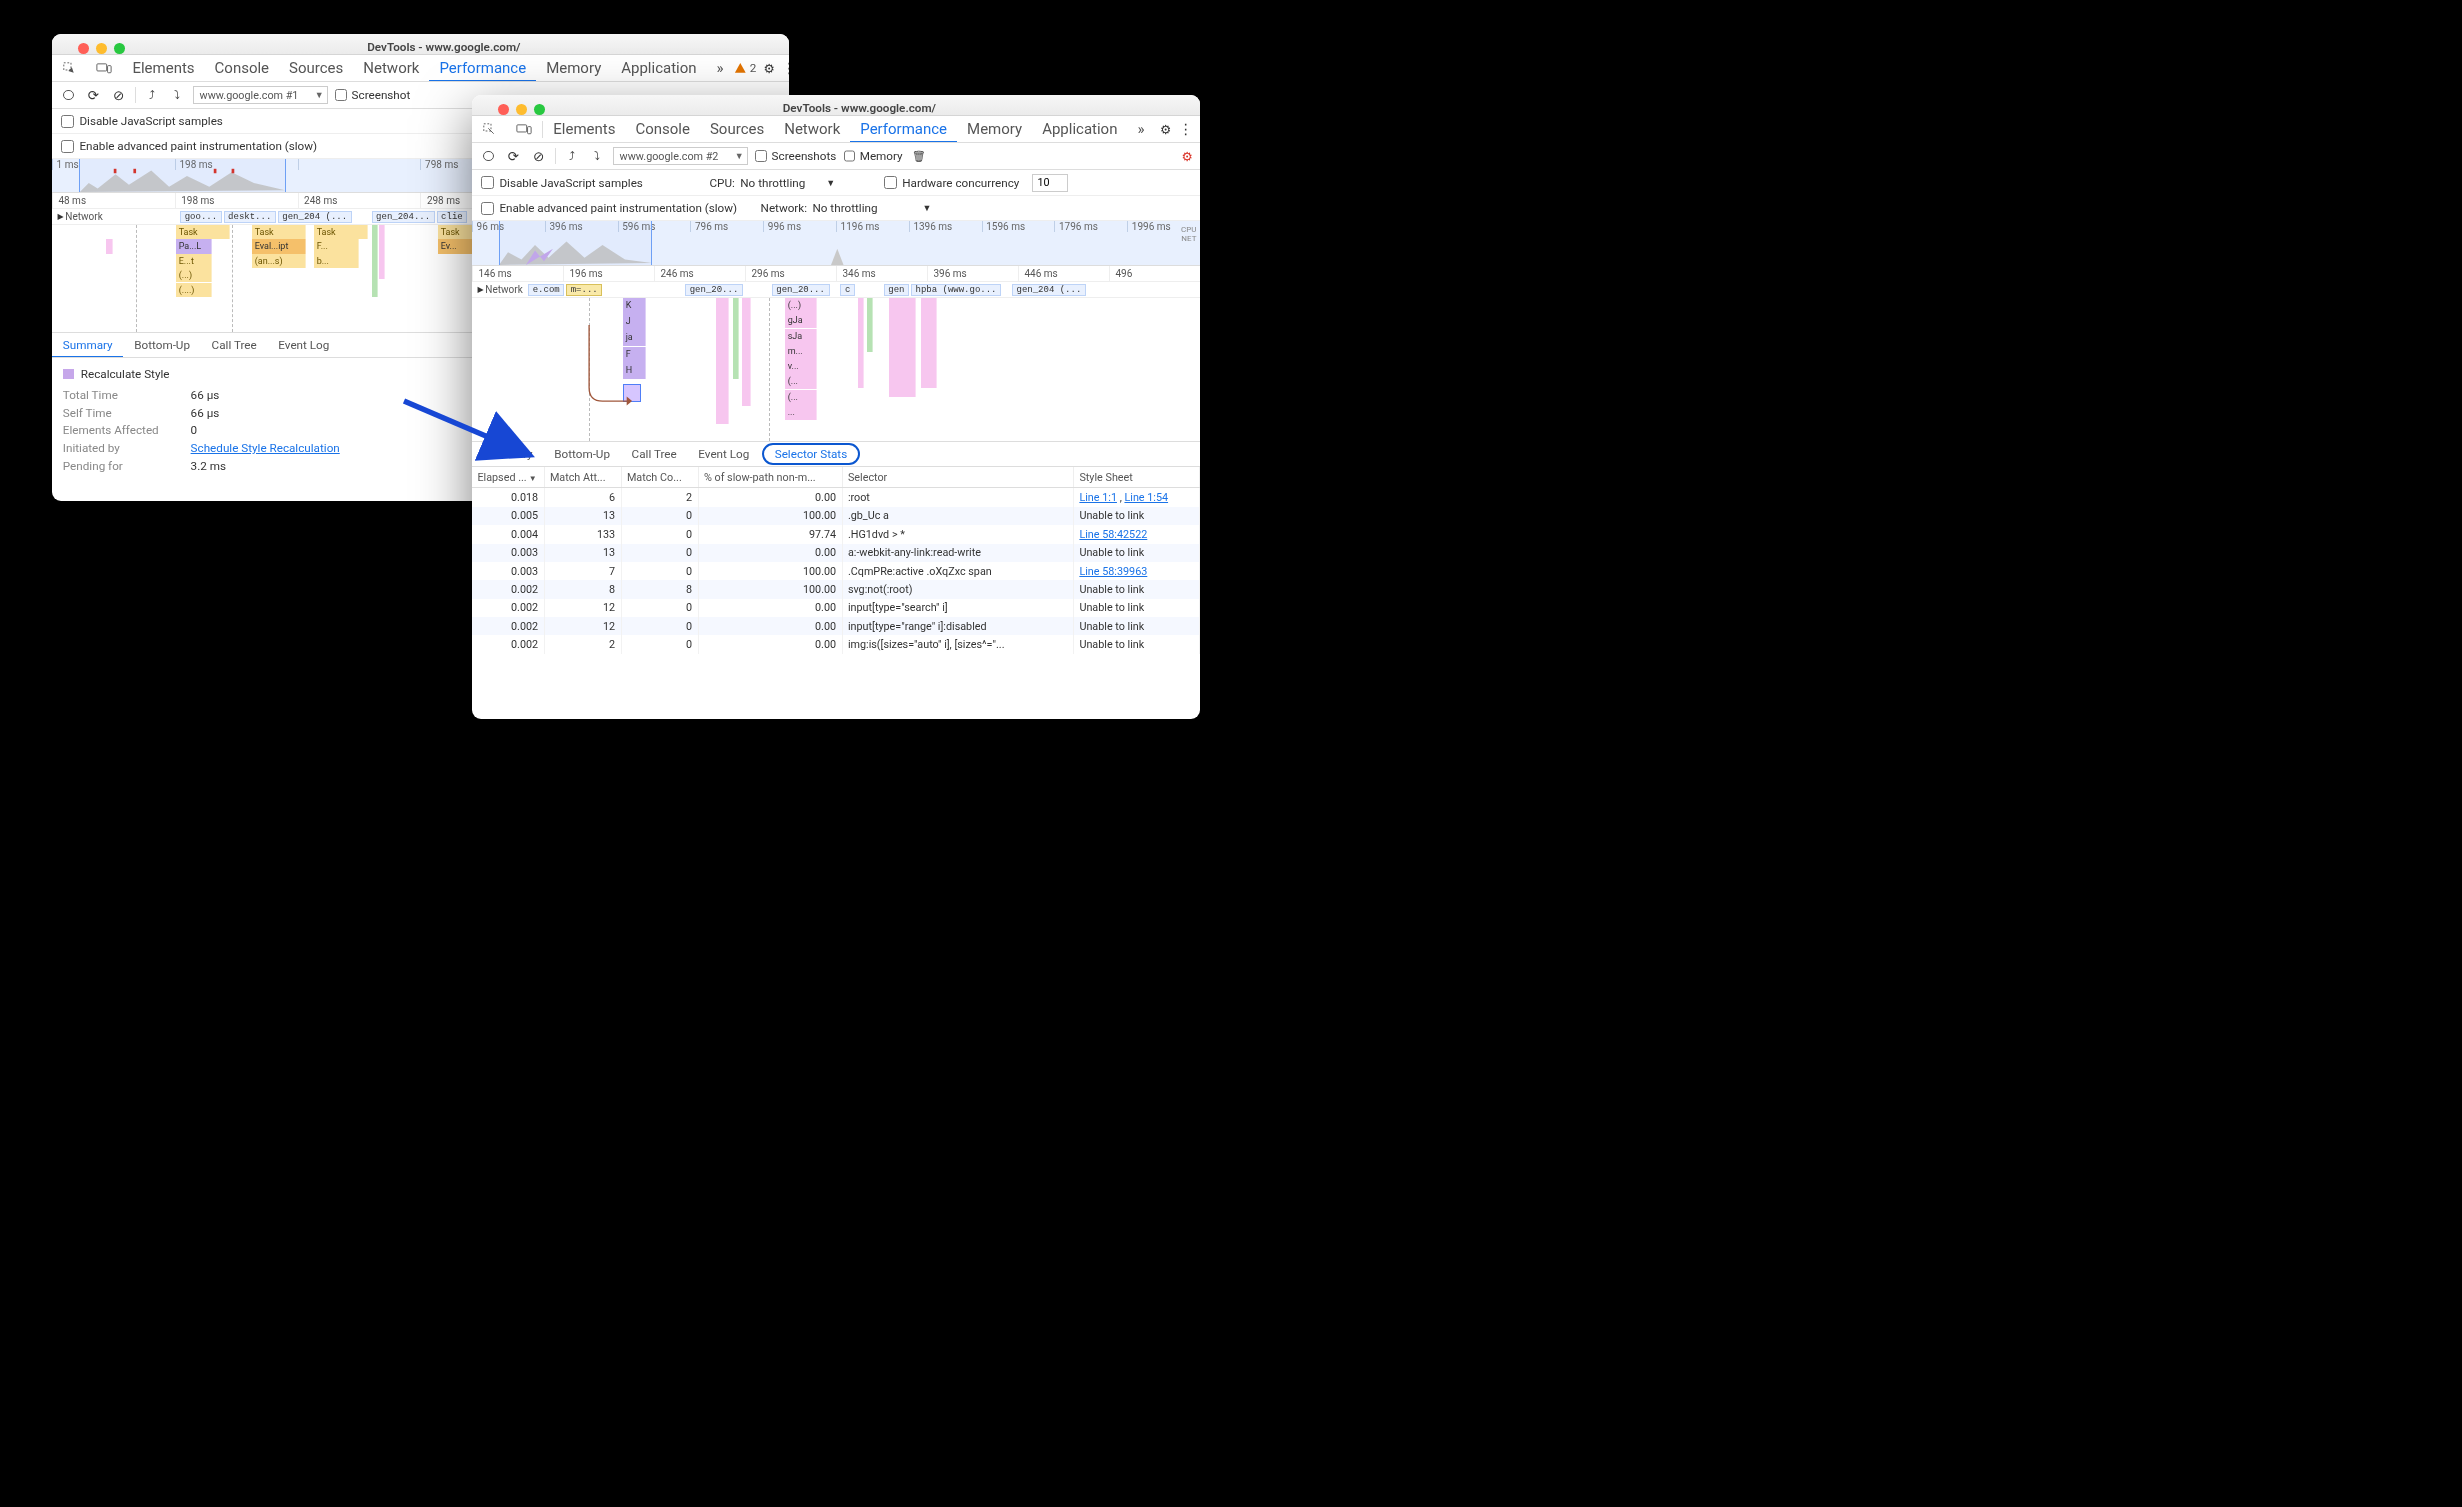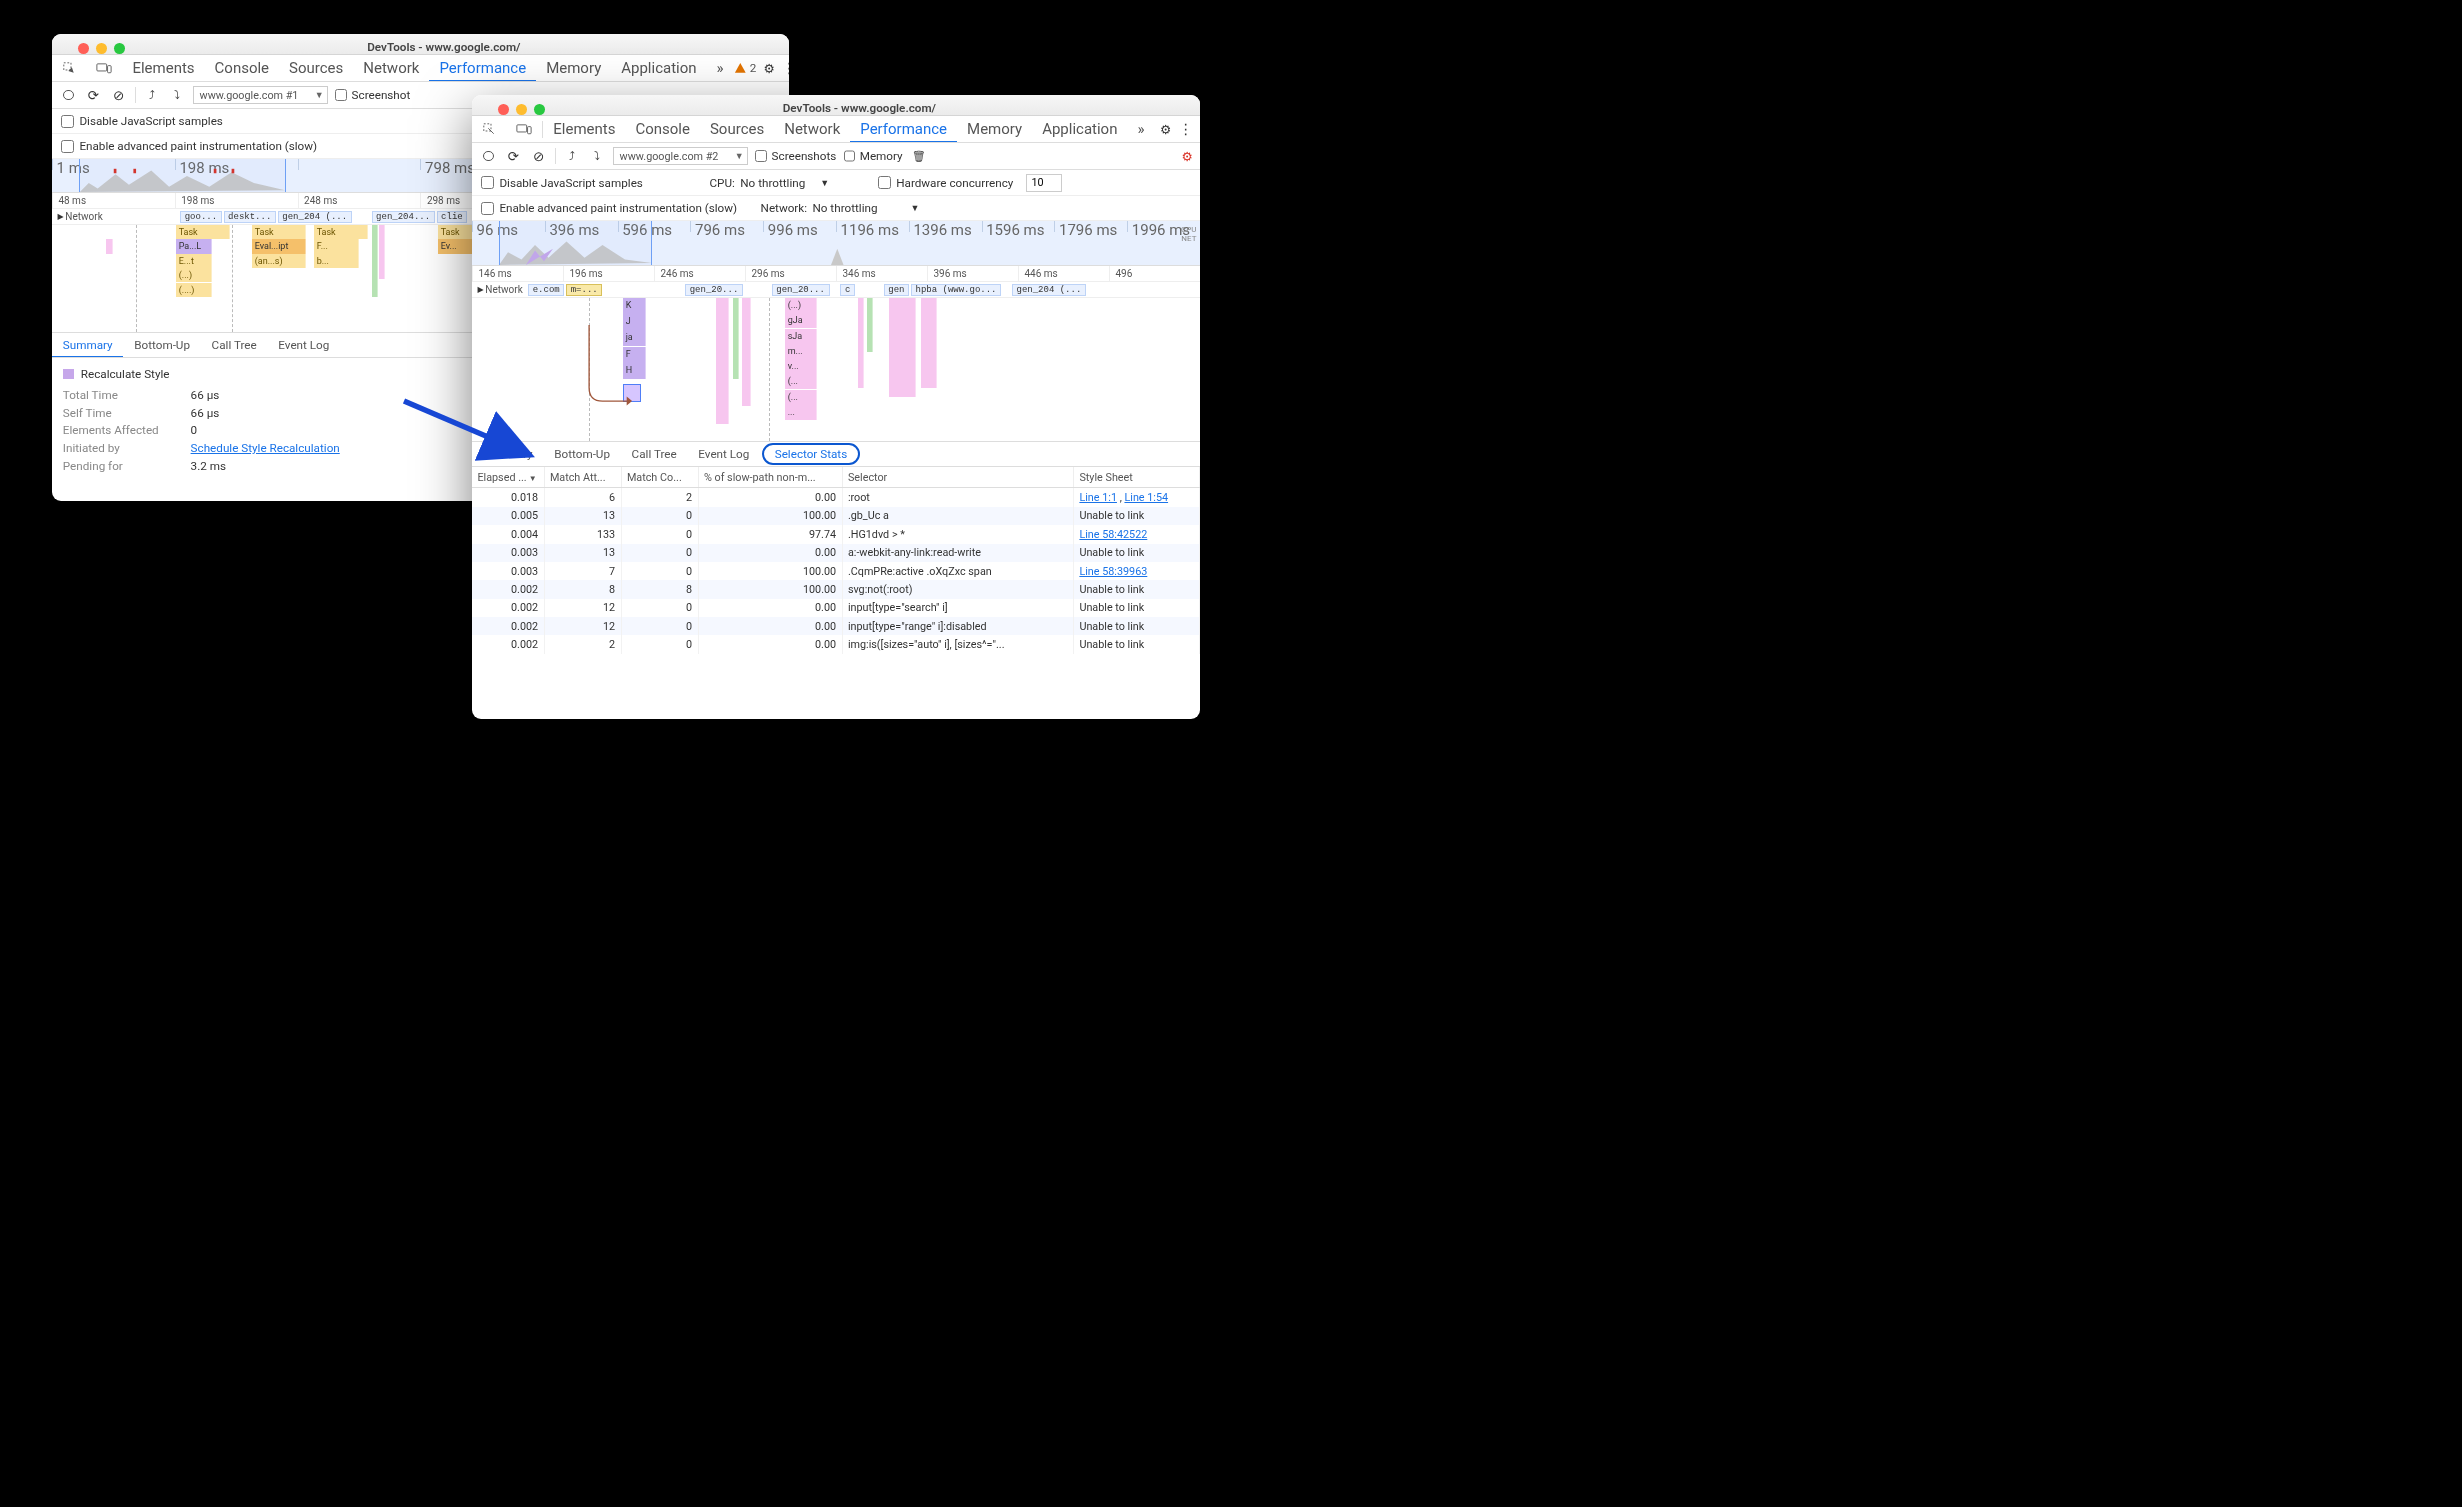--- a/index.html
+++ b/index.html
@@ -60,29 +60,29 @@
 .perfbar .selectlike .chev { position: absolute; right: 3.6px; font-size: 9px; color: #666; }
 .perfbar input[type=checkbox] { width: 11.7px; height: 11.7px; }
 .perfbar label { display: flex; align-items: center; gap: 4.5px; color: #333; }
 .gear-red { color: #d93025; }
 
 .settings-row {
   display: flex; align-items: center; gap: 12.6px; padding: 3.6px 9px; font-size: 11.7px; border-bottom: 0.9px solid #eee; flex-wrap: wrap; min-height: 25px;
 }
 .settings-row .group { display: flex; align-items: center; gap: 5.4px; }
 .settings-row .klabel { color: #333; }
-.settings-row .dropdown { display: inline-flex; align-items: center; gap: 15px; color: #333; }
+.settings-row .dropdown { display: inline-flex; align-items: center; gap: 21px; color: #333; }
 .settings-row input[type=text] { border: 0.9px solid #ccc; height: 18px; padding: 0 4.5px; width: 36px; font-size: 10.8px; }
 .circled { border: 2.7px solid #0b57d0; border-radius: 16px; padding: 1.8px 9px 1.8px 5.4px; display: inline-flex; align-items: center; gap: 5.4px; }
 .circled input[type=checkbox] { accent-color: #1a73e8; }
 
 .overview {
   height: 34px; background: linear-gradient(#e8f0fe, #e8f0fe); position: relative; border-bottom: 0.9px solid #ddd;
 }
-.overview .ruler { position: absolute; top: 0; left: 0; right: 0; height: 10.8px; display: flex; font-size: 15px; color: #666; }
+.overview .ruler { position: absolute; top: 0; left: 0; right: 0; height: 10.8px; display: flex; font-size: 10px; color: #666; }
 .overview .ruler span { flex: 1; border-left: 0.9px solid #bfcfe6; padding-left: 3.6px; }
 .overview .cpubadge { position: absolute; right: 3.6px; top: 3.6px; font-size: 8px; color: #888; text-align: right; }
 .overview .shape { position: absolute; bottom: 0; }
 .flame-ruler { height: 16px; display: flex; font-size: 10px; color: #555; border-bottom: 0.9px solid #eee; }
 .flame-ruler span { flex: 1; border-left: 0.9px solid #eee; padding-left: 5.4px; line-height: 16px; }
 
 .network-row {
   height: 16px; border-bottom: 0.9px solid #eee; display: flex; align-items: center; font-size: 10px; gap: 1.8px; padding-left: 5.4px; overflow: hidden;
 }
 .network-row .nlabel { color: #555; margin-right: 3.6px; }

